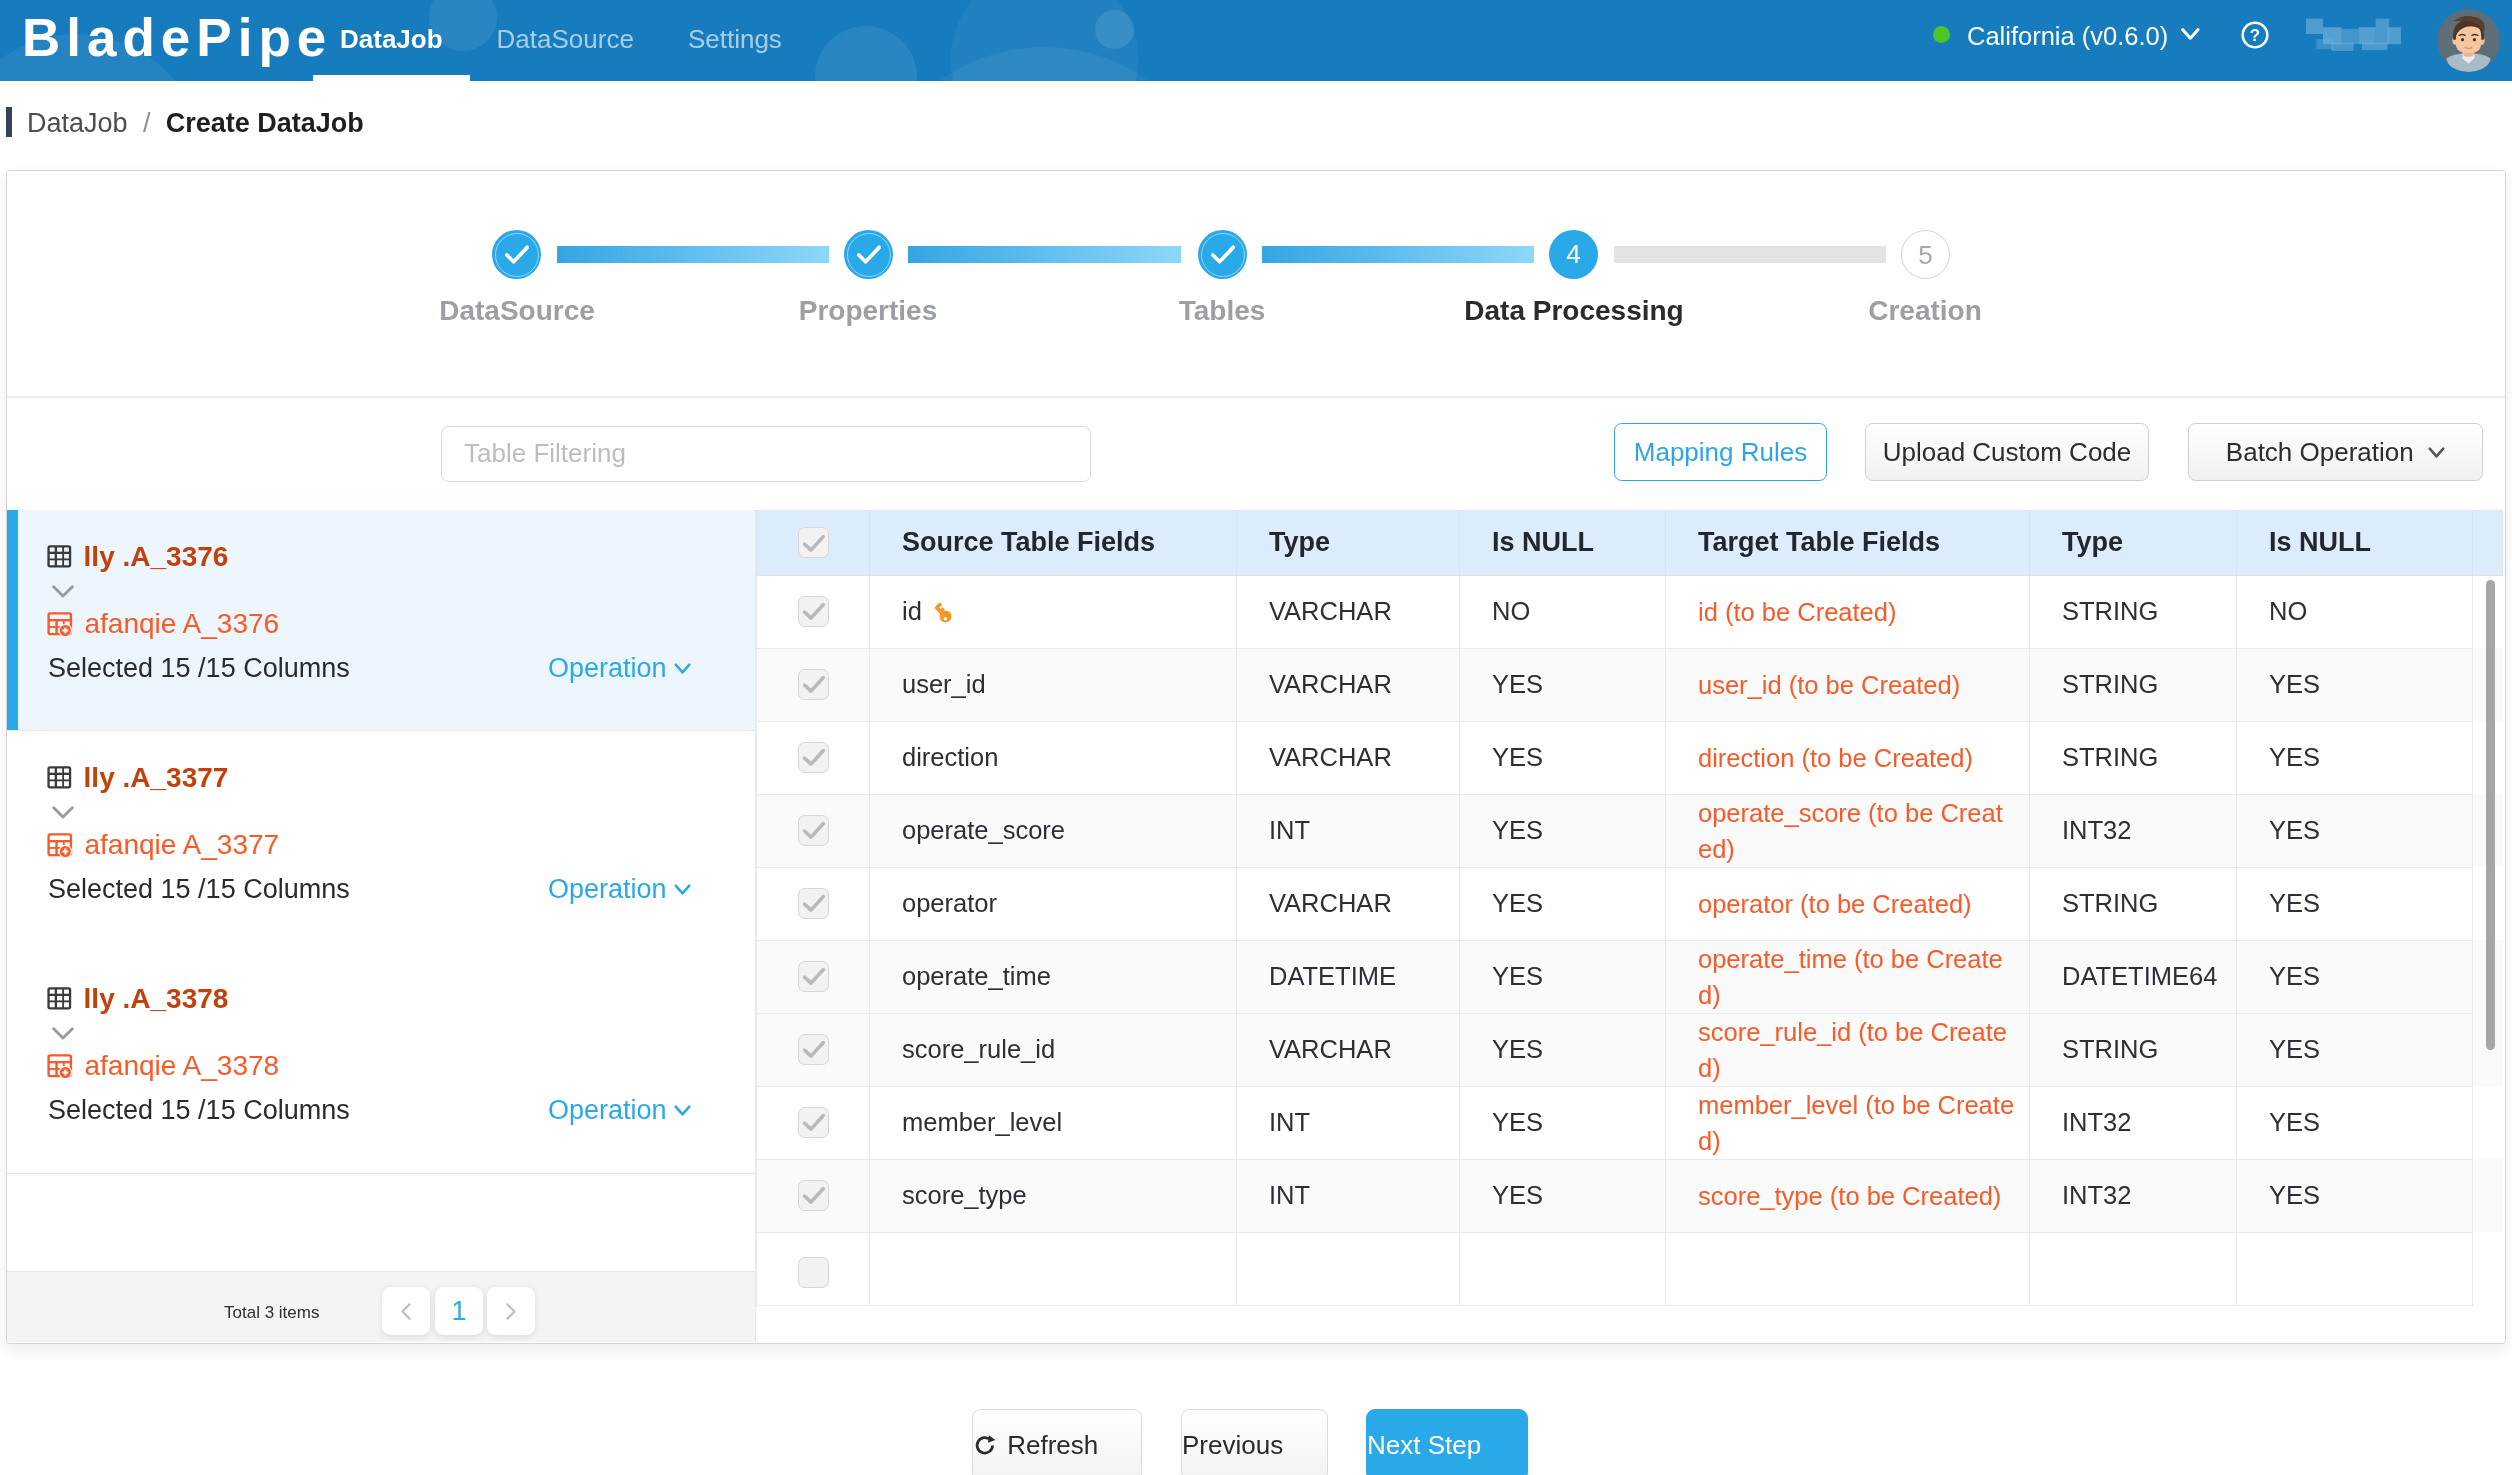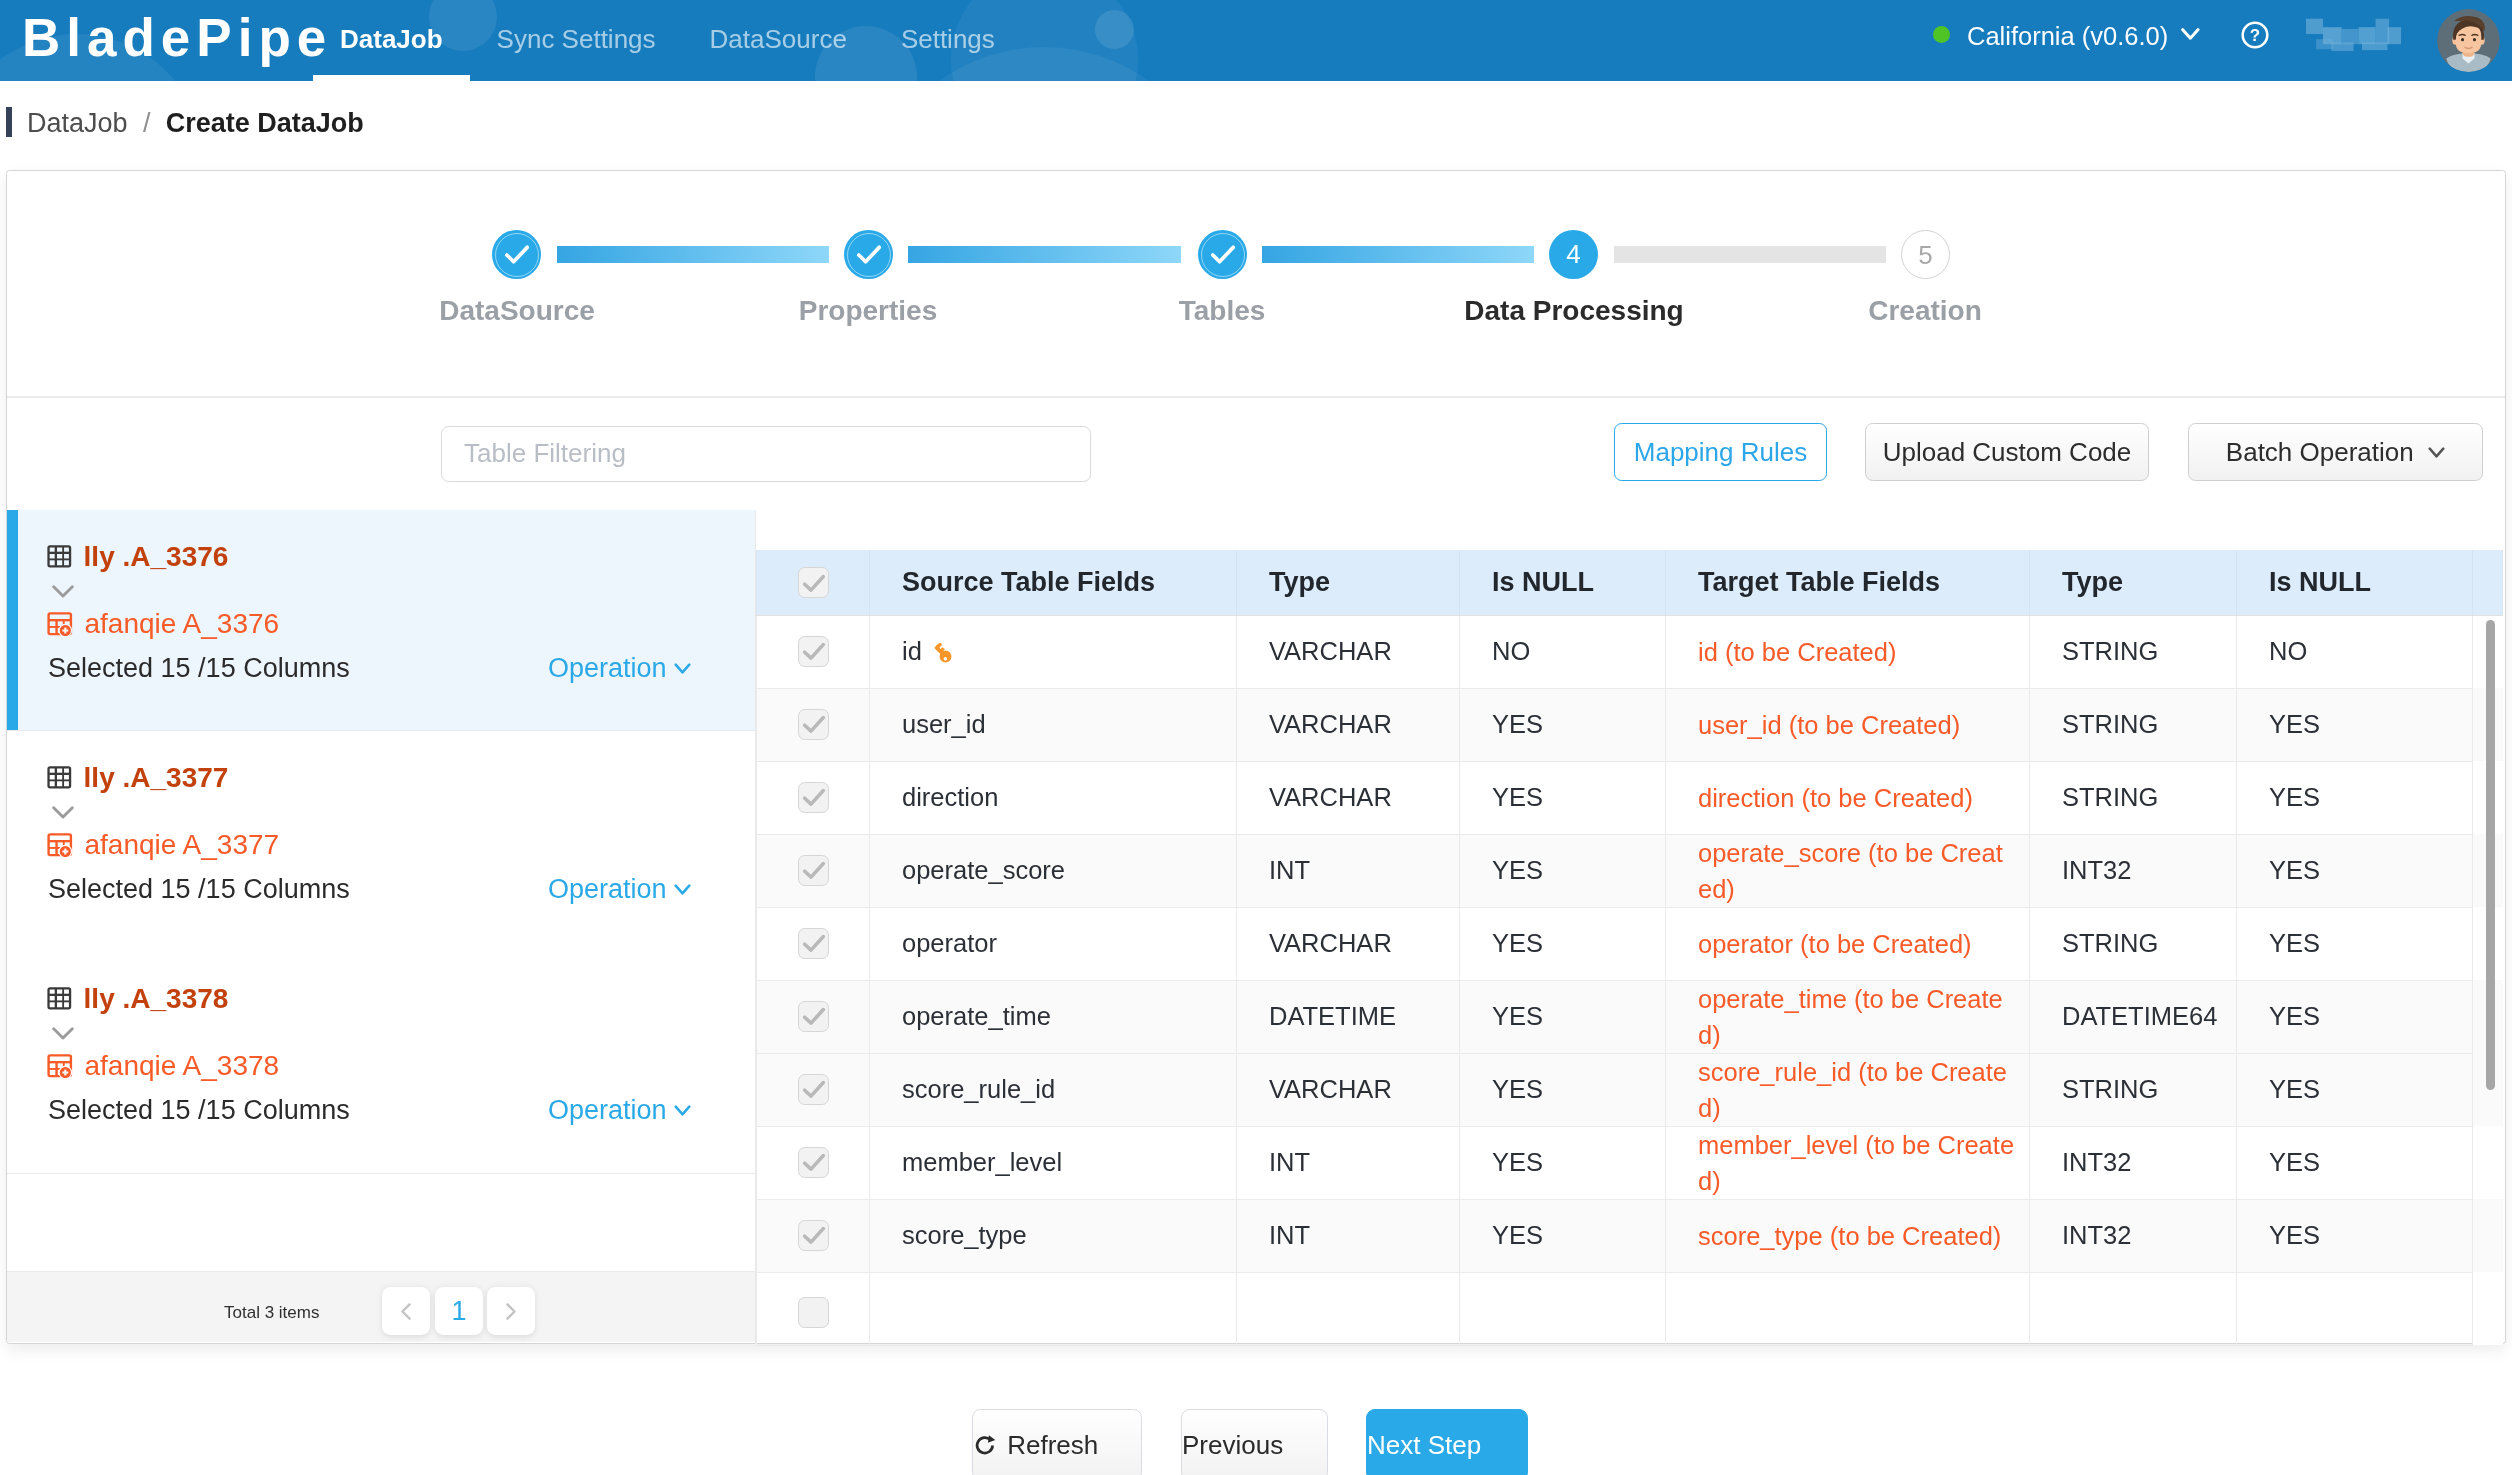--- a/index.html
+++ b/index.html
@@ -42,21 +42,21 @@
 .selbar { position:absolute; left:0; top:0; width:11px; height:100%; background:#29a9e8; }
 .prow { position:absolute; display:flex; align-items:center; }
 .ptext { font-size:28px; color:#c2410c;font-weight:bold; }
 .porange { font-size:28px; color:#f85a28; }
 .psel { font-size:27px; color:#2b2b2b; }
 .pop { font-size:27px; color:#2aa9e8; display:flex; align-items:center; }
 
 #pag { position:absolute; left:0; top:1102px; width:748px; height:70px; background:#f4f4f4; }
 .pbtn { position:absolute; top:15.3px; width:48px; height:48px; background:#fff; border-radius:8.5px; box-shadow:0 1.7px 6.8px rgba(0,0,0,0.10); display:flex; align-items:center; justify-content:center; }
 
-#tbl { position:absolute; left:749px; top:339px; width:1749px; height:834px; overflow:hidden;margin-top:40px; }
+#tbl { position:absolute; left:749px; top:339px; width:1749px; height:834px; overflow:hidden; }
 table { border-collapse:collapse; table-layout:fixed; width:1746px; }
 td.gut { border:none; background:#fff; padding:0; }
 th.gut { padding:0; }
 th,td { border:1.7px solid #eaeaea; border-top:none; font-size:25.5px; color:#2b2f36; padding:0 0 0 32px; text-align:left; vertical-align:middle; overflow:hidden; }
 th { background:#ddecfa; font-size:27px; color:#22272e; height:65px; border-color:#d4e4f4; border-bottom:1.7px solid #e4e2df; }
 td { height:73px; }
 tr.alt td { background:#fafafa; }
 td.cbc, th.cbc { padding:0; text-align:center; }
 .cb { display:inline-block; width:31px; height:31px; background:#f2f2f2; border:1.7px solid #d6d6d6; border-radius:6.8px; position:relative; vertical-align:middle; }
 .cb svg { position:absolute; left:3.4px; top:5.1px; }
@@ -72,21 +72,20 @@
 <div id="nav">
   <div class="bub" style="left:429px;top:-17px;width:68px;height:68px;background:rgba(255,255,255,0.08)"></div>
   <div class="bub" style="left:-51px;top:34px;width:255px;height:255px;background:rgba(255,255,255,0.06)"></div>
   <div class="bub" style="left:815px;top:25.5px;width:102px;height:102px;background:rgba(255,255,255,0.08)"></div>
   <div class="bub" style="left:951px;top:-34px;width:187px;height:187px;background:rgba(255,255,255,0.05)"></div>
   <div class="bub" style="left:1095px;top:10.2px;width:39px;height:39px;background:rgba(255,255,255,0.10)"></div>
   <div class="bub" style="left:866px;top:47px;width:356px;height:356px;background:rgba(255,255,255,0.05)"></div>
   <div id="logo">BladePipe</div>
   <div id="menu">
     <div class="mi on">DataJob</div>
-    <div class="mi">Sync Settings</div>
     <div class="mi">DataSource</div>
     <div class="mi">Settings</div>
   </div>
   <div class="abs" style="left:1933px;top:25.5px;width:17px;height:17px;border-radius:50%;background:#4fc427"></div>
   <div class="abs" style="left:1967px;top:22px;font-size:25.5px;color:#fbfdfe;">California (v0.6.0)</div>
   <svg class="abs" style="left:2181px;top:28px" width="18.7" height="12.7" viewBox="0 0 22 15">
         <polyline points="2,2 11,12 20,2" fill="none" stroke="#fff" stroke-width="3.6" stroke-linecap="round" stroke-linejoin="round"></polyline>
       </svg>
   <svg class="abs" style="left:2241px;top:21px" width="28" height="28" viewBox="0 0 33 33">
         <circle cx="16.5" cy="16.5" r="14.5" fill="none" stroke="#fff" stroke-width="3"></circle>

